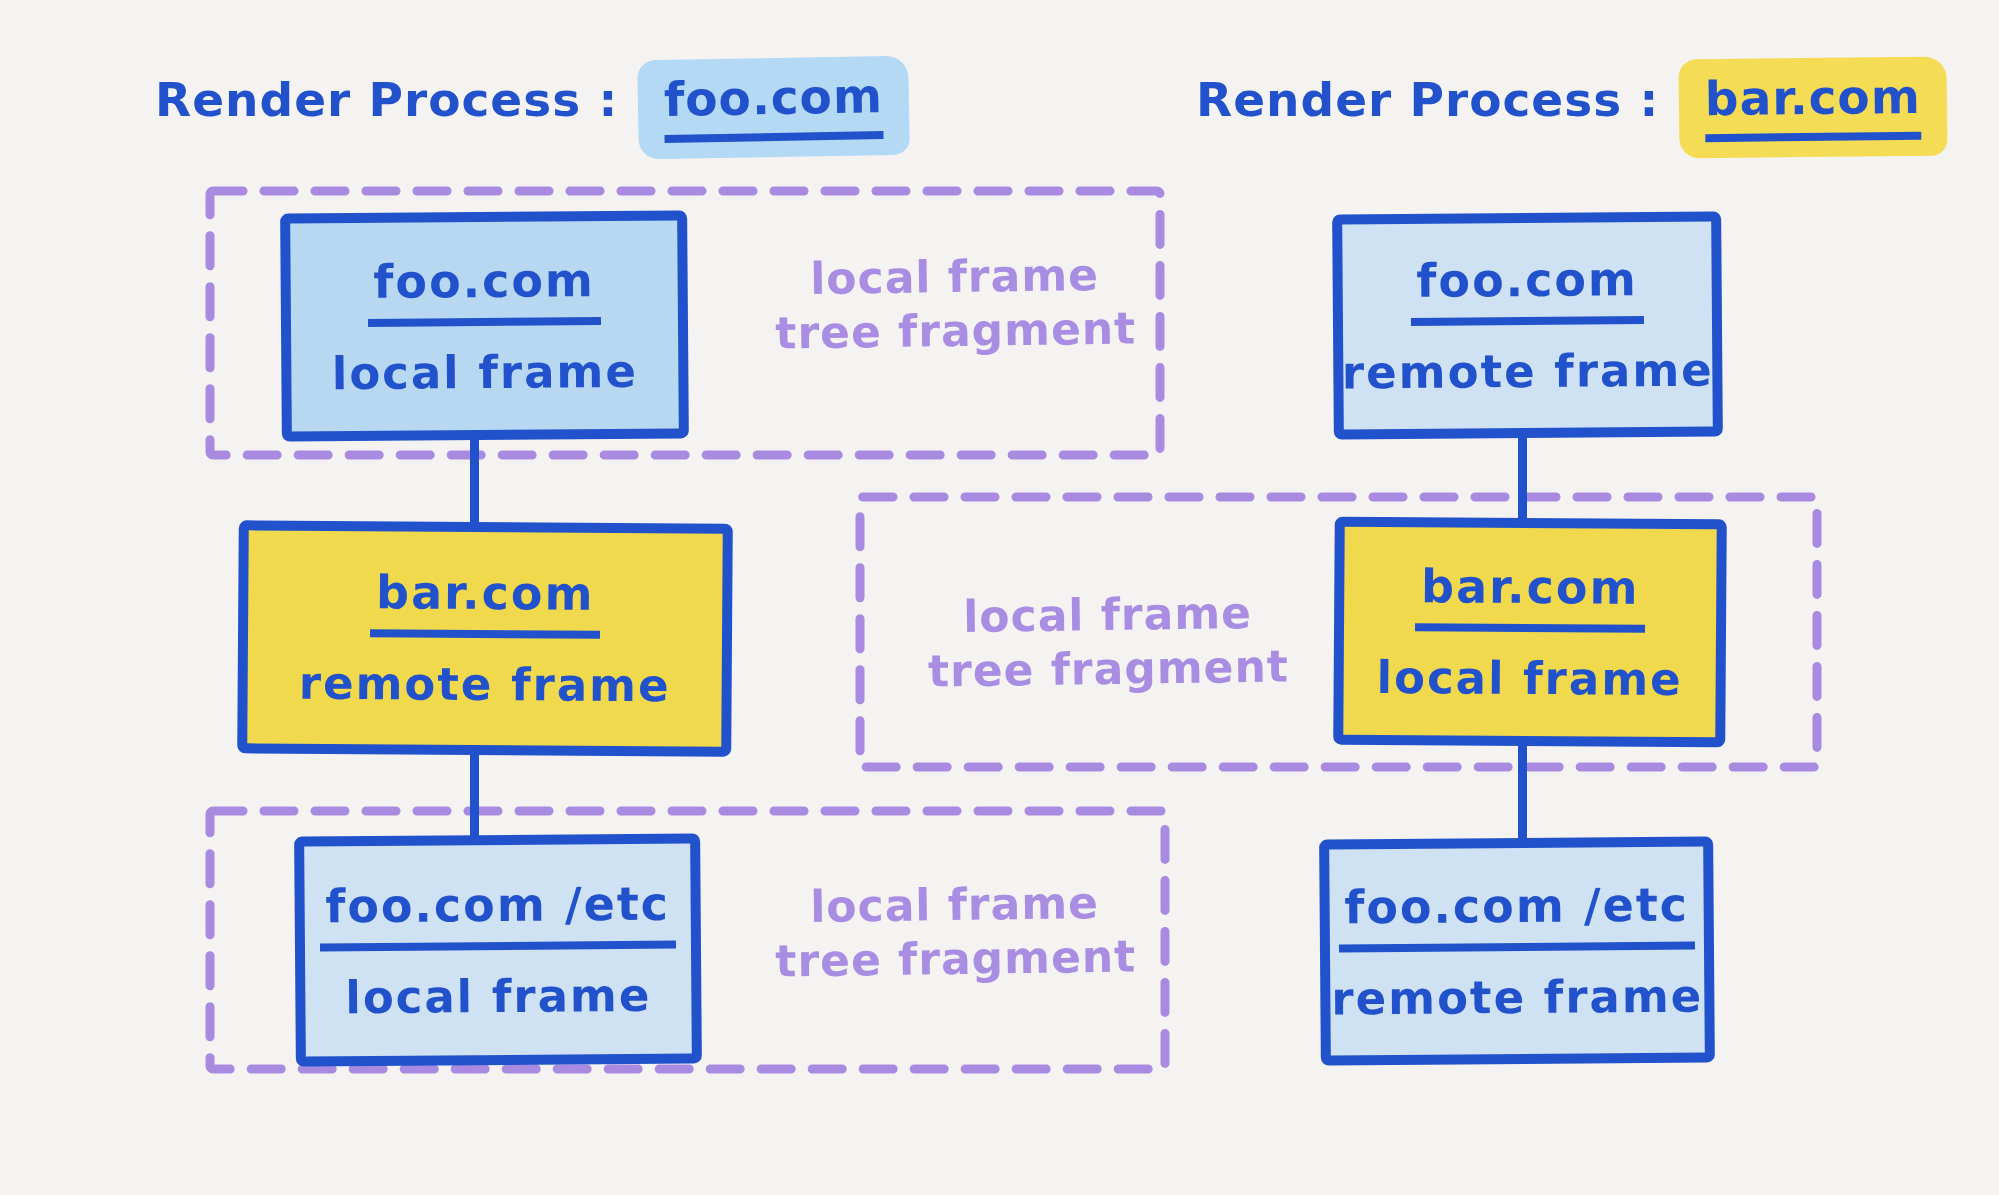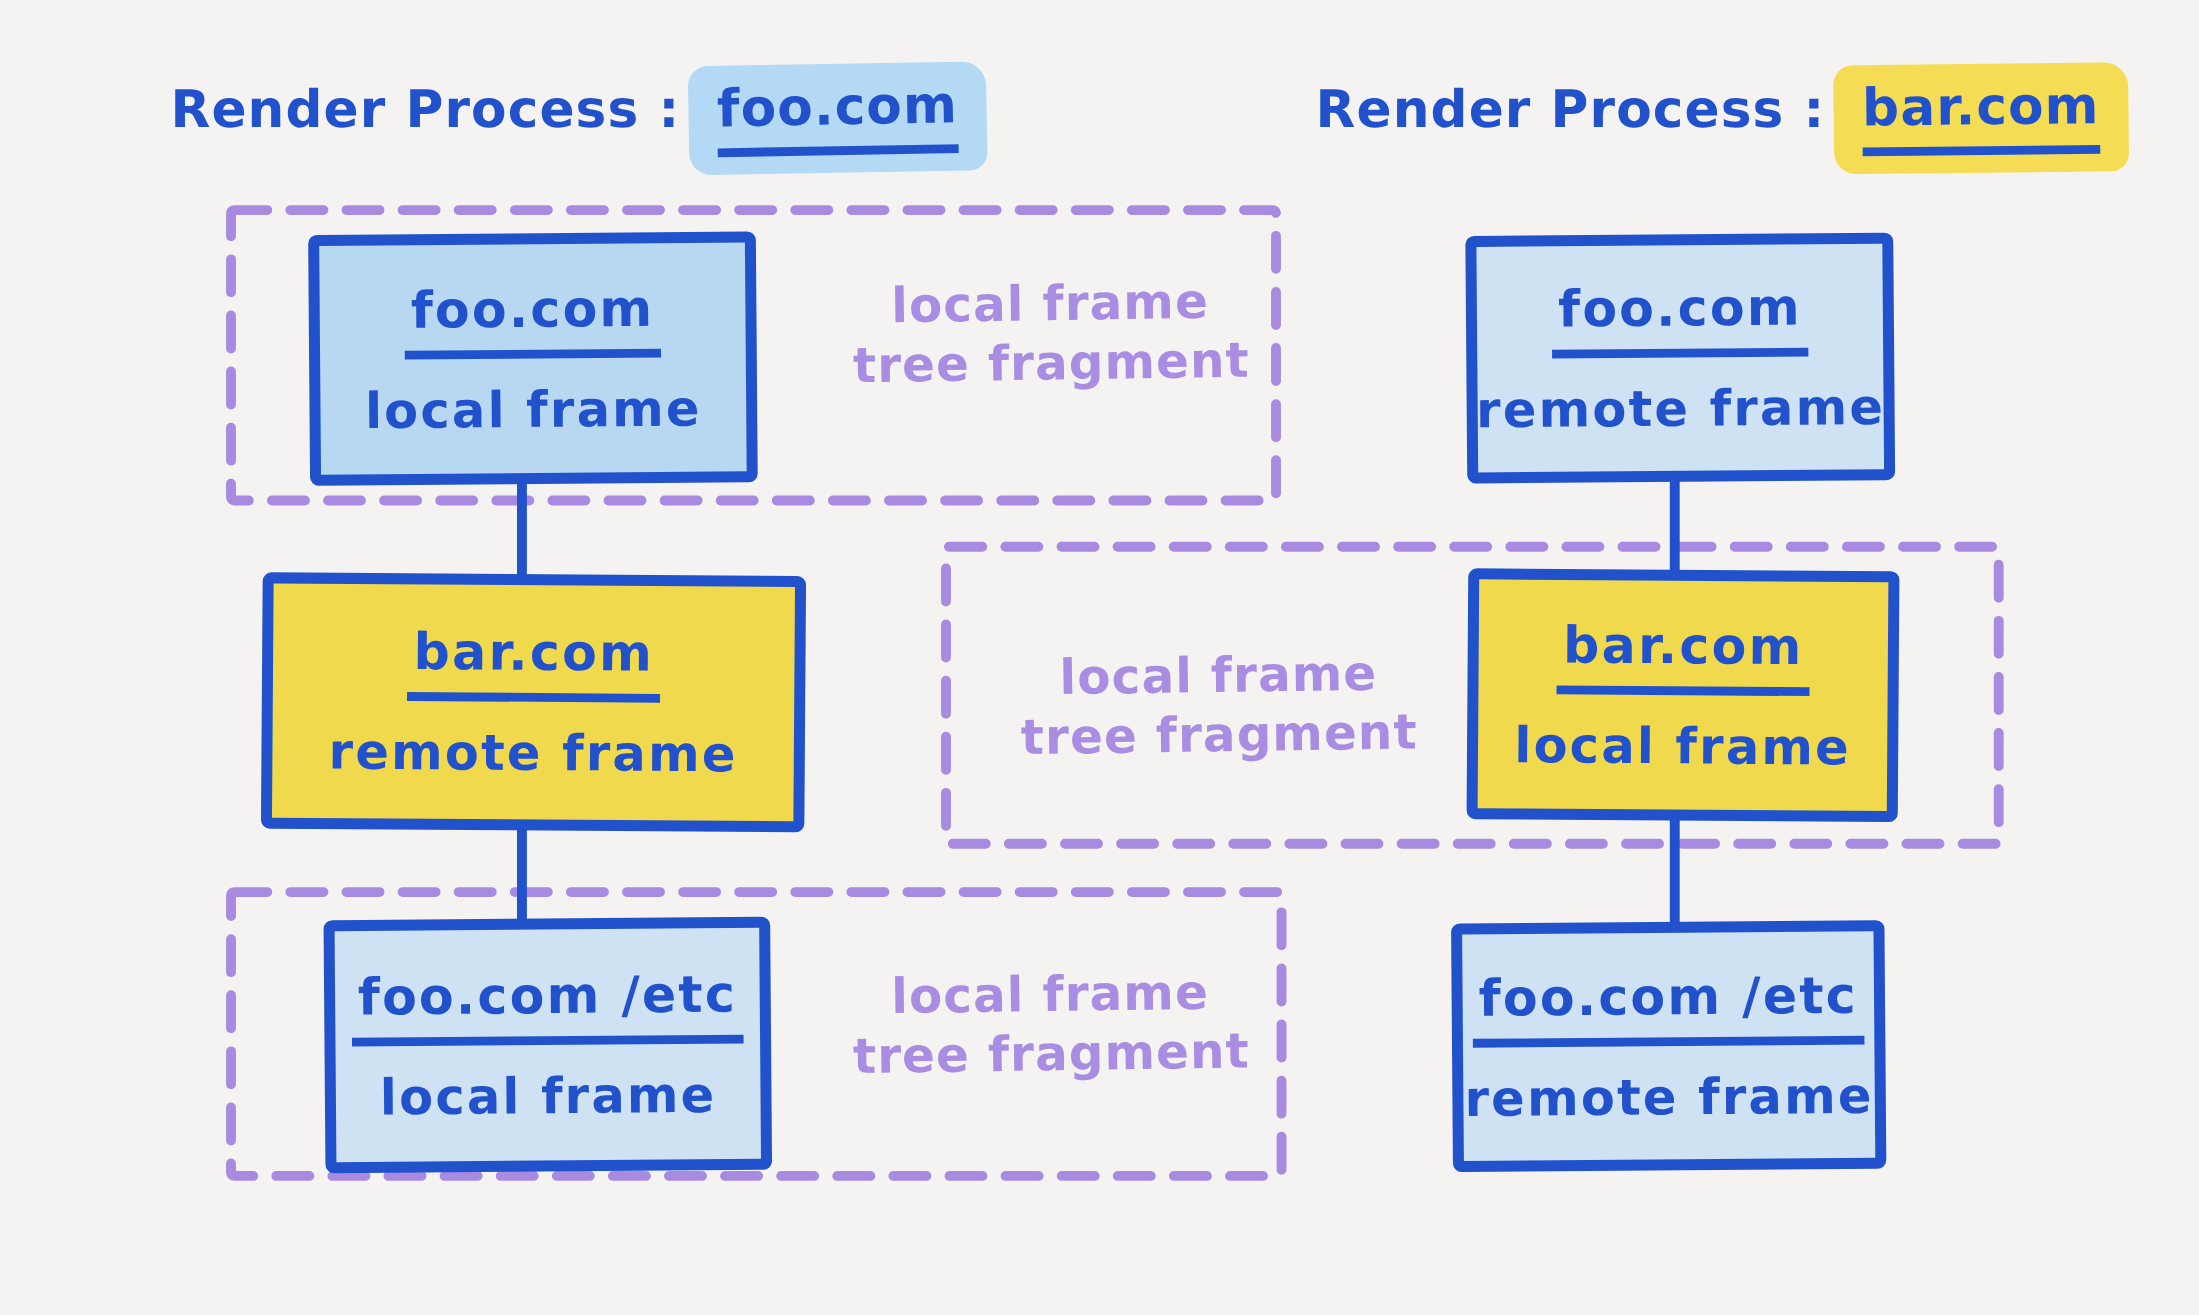--- a/index.html
+++ b/index.html
@@ -19,21 +19,21 @@
     position:relative;
     width:1999px;height:1195px;
     background:var(--background);
     overflow:hidden;
     font-family:"DejaVu Sans","Liberation Sans",sans-serif;
     color:var(--ink);
   }
   
   .title{
     position:absolute;
-    display:flex;align-items:flex-start;gap:8px;
+    display:flex;align-items:flex-start;gap:20px;
     font-size:47px;font-weight:700;letter-spacing:1px;
     white-space:nowrap;
   }
   .title-prefix{padding-top:14px;}
   .hl{
     display:inline-block;
     padding:12px 26px 16px 26px;
     border-radius:18px 22px 16px 20px;
   }
   .hl-blue{background:var(--highlight-blue);transform:rotate(-1deg);}

